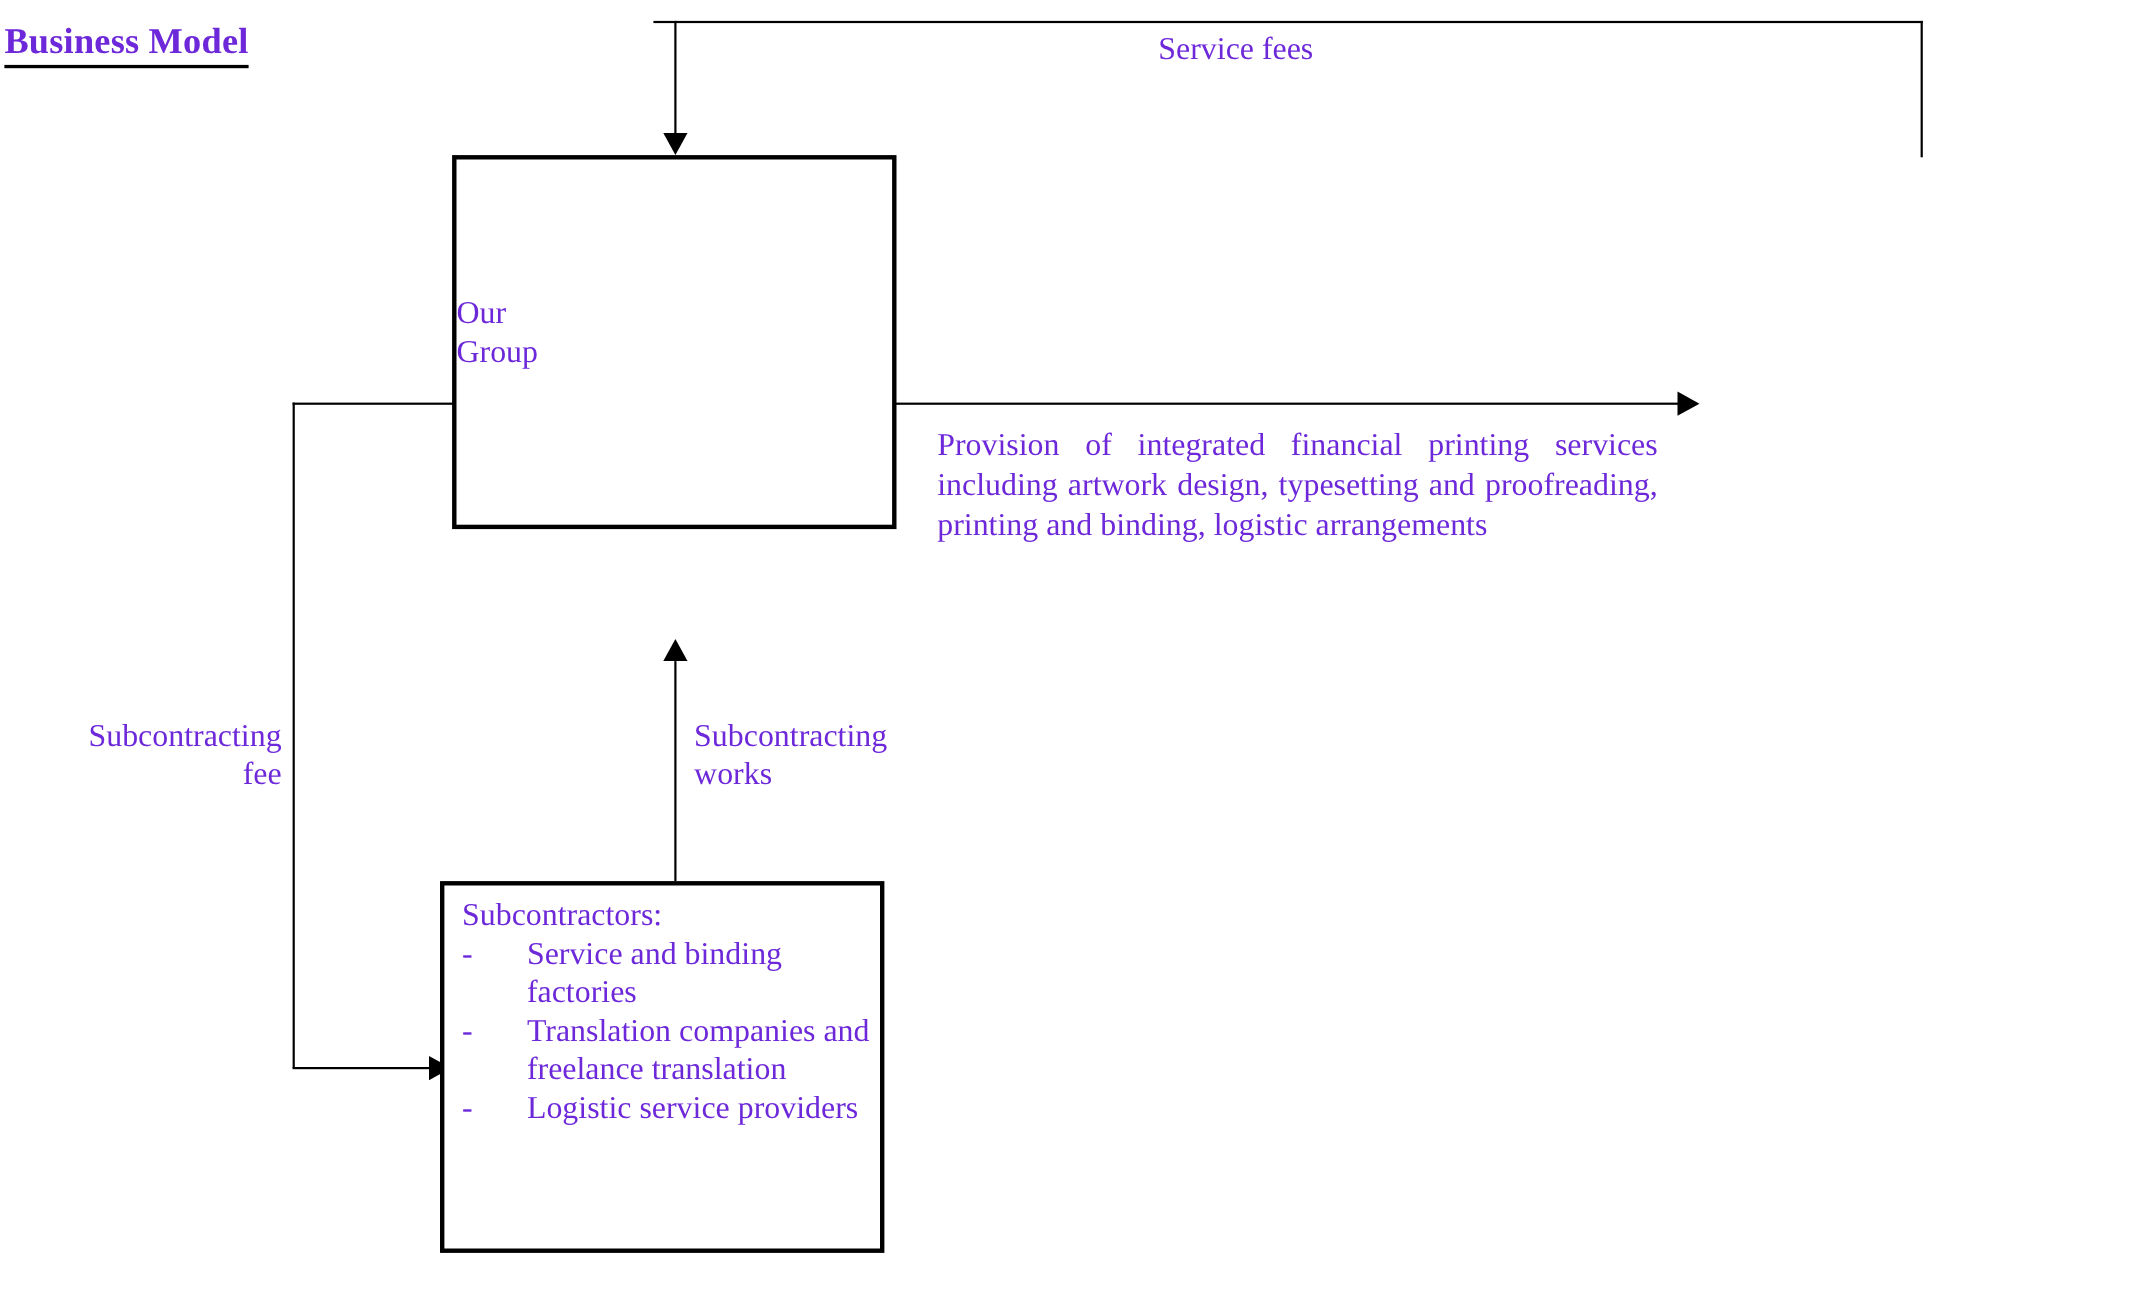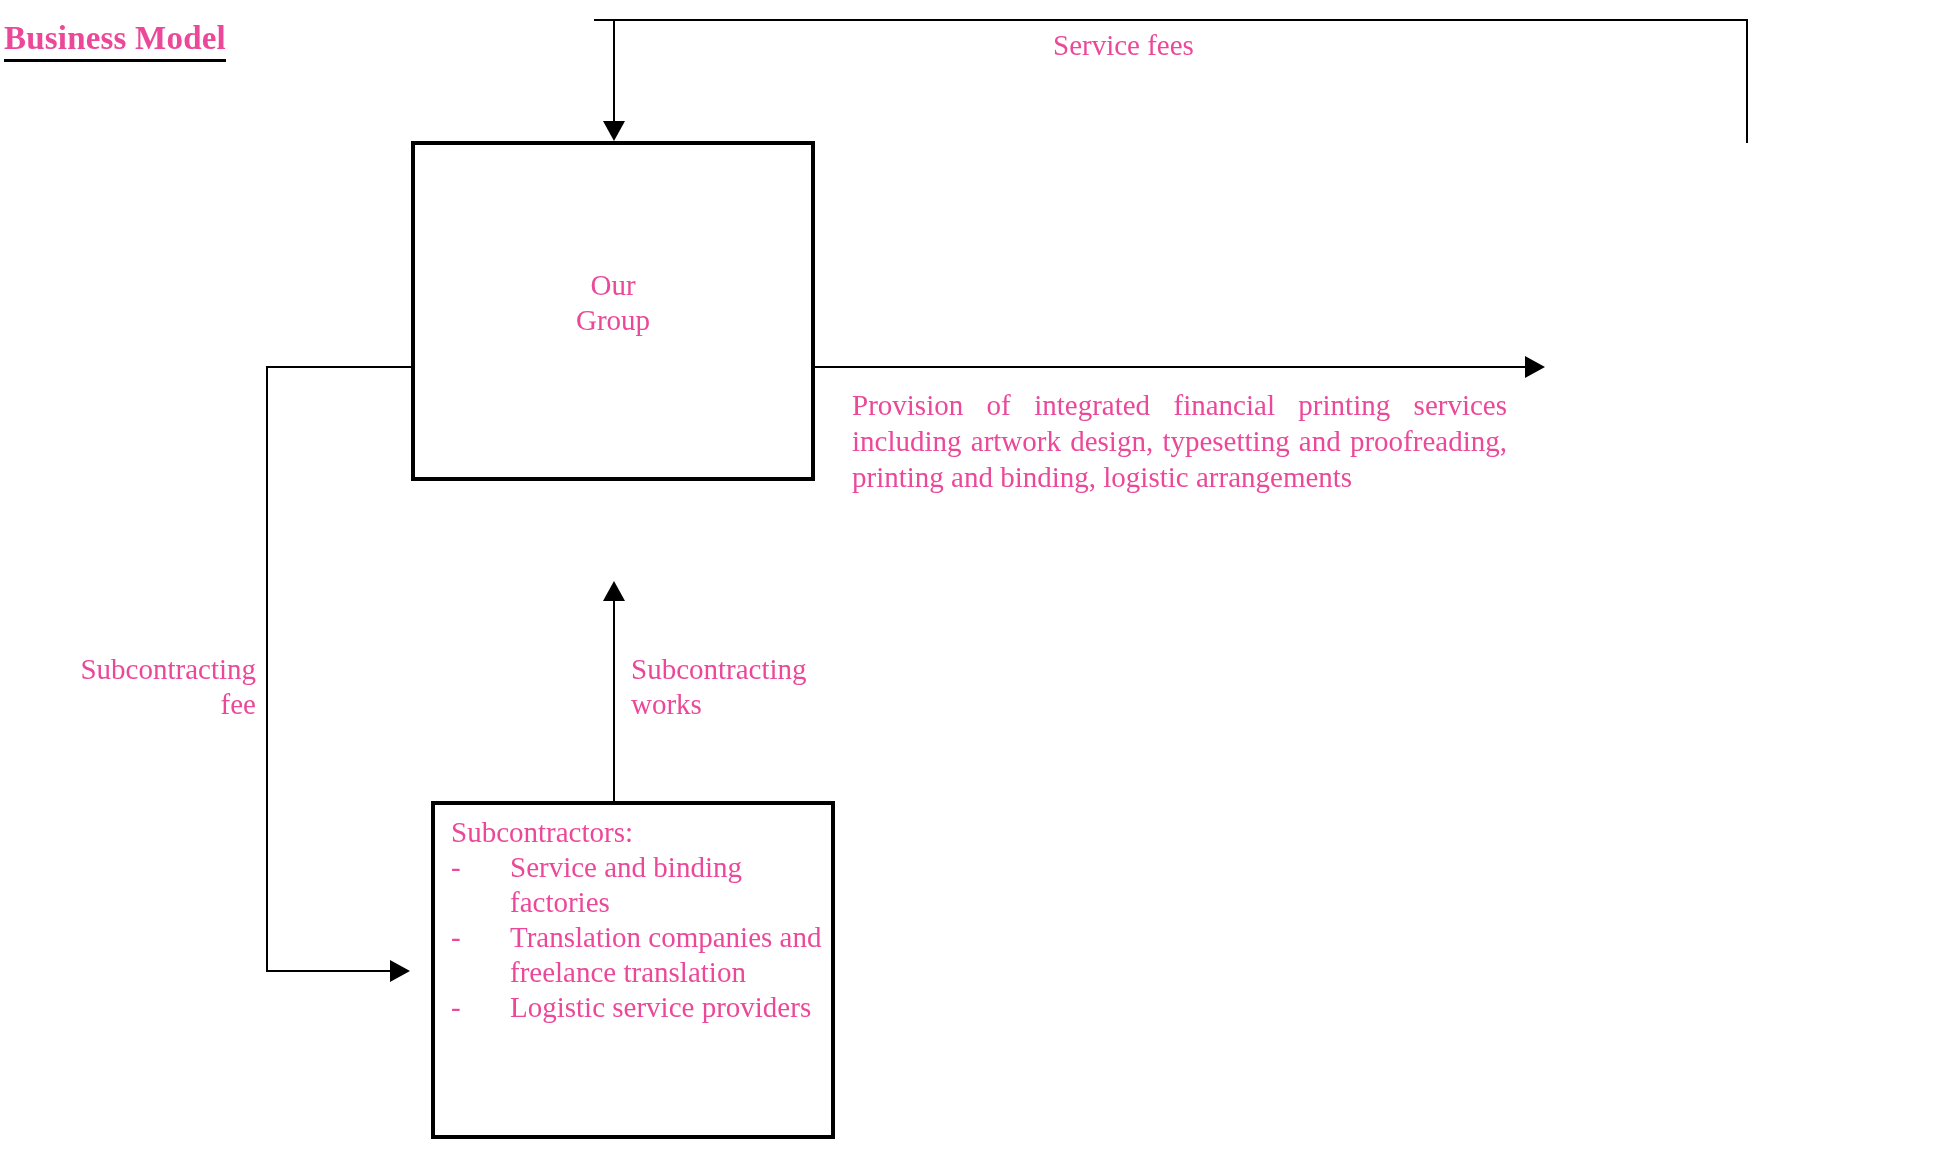--- a/index.html
+++ b/index.html
@@ -7,21 +7,21 @@
     margin: 0;
     padding: 0;
     background: #ffffff;
   }
   #canvas {
     position: relative;
     width: 1950px;
     height: 1173px;
     background: #ffffff;
     font-family: "Liberation Serif", "DejaVu Serif", serif;
-    color: #ec4899;
+    color: #6d28d9;
     overflow: hidden;
   }
 
   
   #page-title {
     position: absolute;
     left: 4px;
     top: 20px;
     font-size: 33px;
     font-weight: bold;
@@ -43,42 +43,42 @@
     left: 411px;
     top: 141px;
     width: 404px;
     height: 340px;
   }
   #our-group-label {
     position: absolute;
     left: 0;
     right: 0;
     top: 123px;
-    text-align: center;
+    text-align: left;
     font-size: 29px;
     line-height: 1.22;
     white-space: pre-line;
   }
   #clients-box {
     left: 1545px;
     top: 139px;
     width: 399px;
     height: 345px;
   }
   #clients-label {
     position: absolute;
     left: 8px;
     right: 8px;
     top: 74px;
     text-align: center;
     font-size: 29px;
     line-height: 1.28;
   }
   #subcontractors-box {
-    left: 431px;
+    left: 400px;
     top: 801px;
     width: 404px;
     height: 338px;
   }
   #subcontractors-inner {
     position: absolute;
     left: 16px;
     top: 10px;
     right: 6px;
     font-size: 29px;

